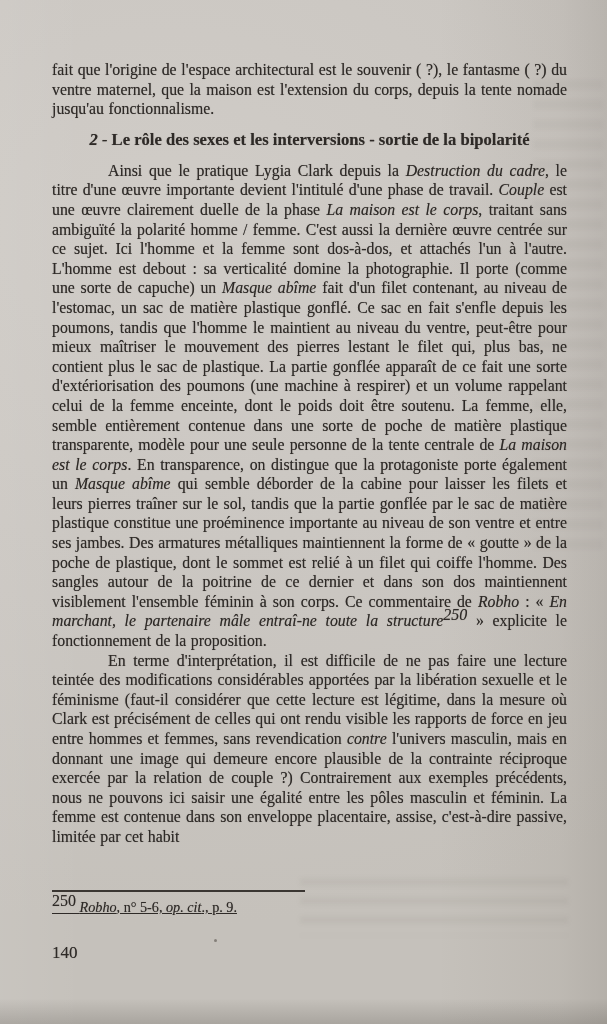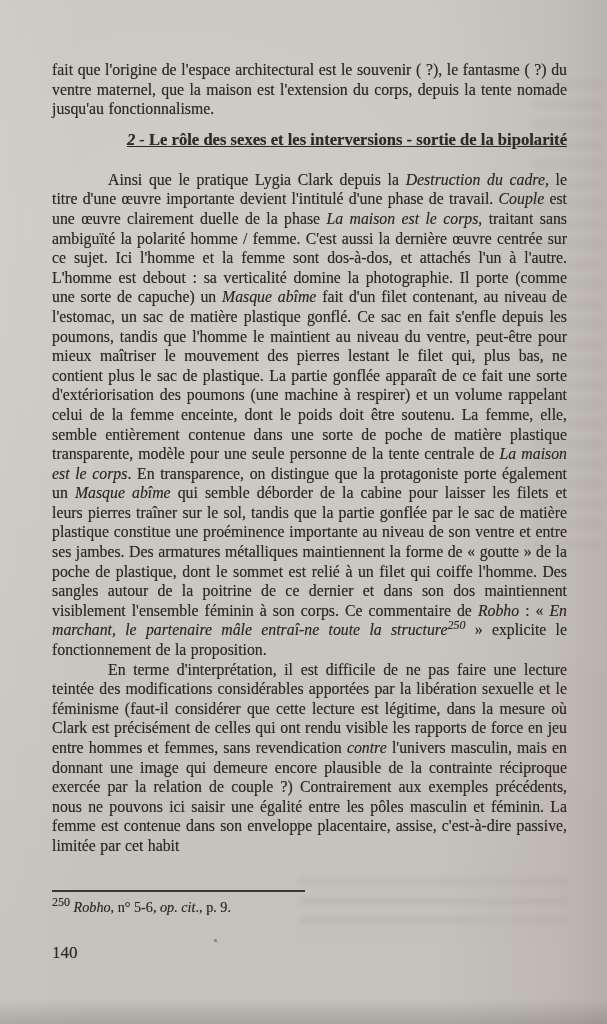--- a/index.html
+++ b/index.html
@@ -59,40 +59,40 @@
   }
   .text-block p.body {
     margin: 0;
     font-size: 15.8px;
     line-height: 19.6px;
     text-align: justify;
     word-spacing: 0.5px;
   }
   .text-block p.body.indent { text-indent: 56px; }
   .text-block h2.heading {
-    margin: 11px 0 20px 0;
+    margin: 11px 0 11px 0;
     font-size: 16.6px;
     line-height: 20px;
     font-weight: bold;
-    text-align: right;
-    text-decoration: underline;
+    text-align: center;
   }
   .it { font-style: italic; }
   sup {
-    font-size: 12px;
+    font-size: 16px;
     line-height: 0;
     vertical-align: super;
   }
 
   .footnote-block {
     position: absolute;
     left: 52px;
     top: 890px;
     width: 515px;
     text-shadow: 0 0 0.7px rgba(46,42,38,0.5);
+    text-decoration: underline;
   }
   .footnote-rule {
     width: 253px;
     height: 0;
     border-top: 2px solid #3a3632;
     margin: 0 0 7px 0;
   }
   .footnote-text {
     font-size: 14.2px;
     line-height: 17px;

